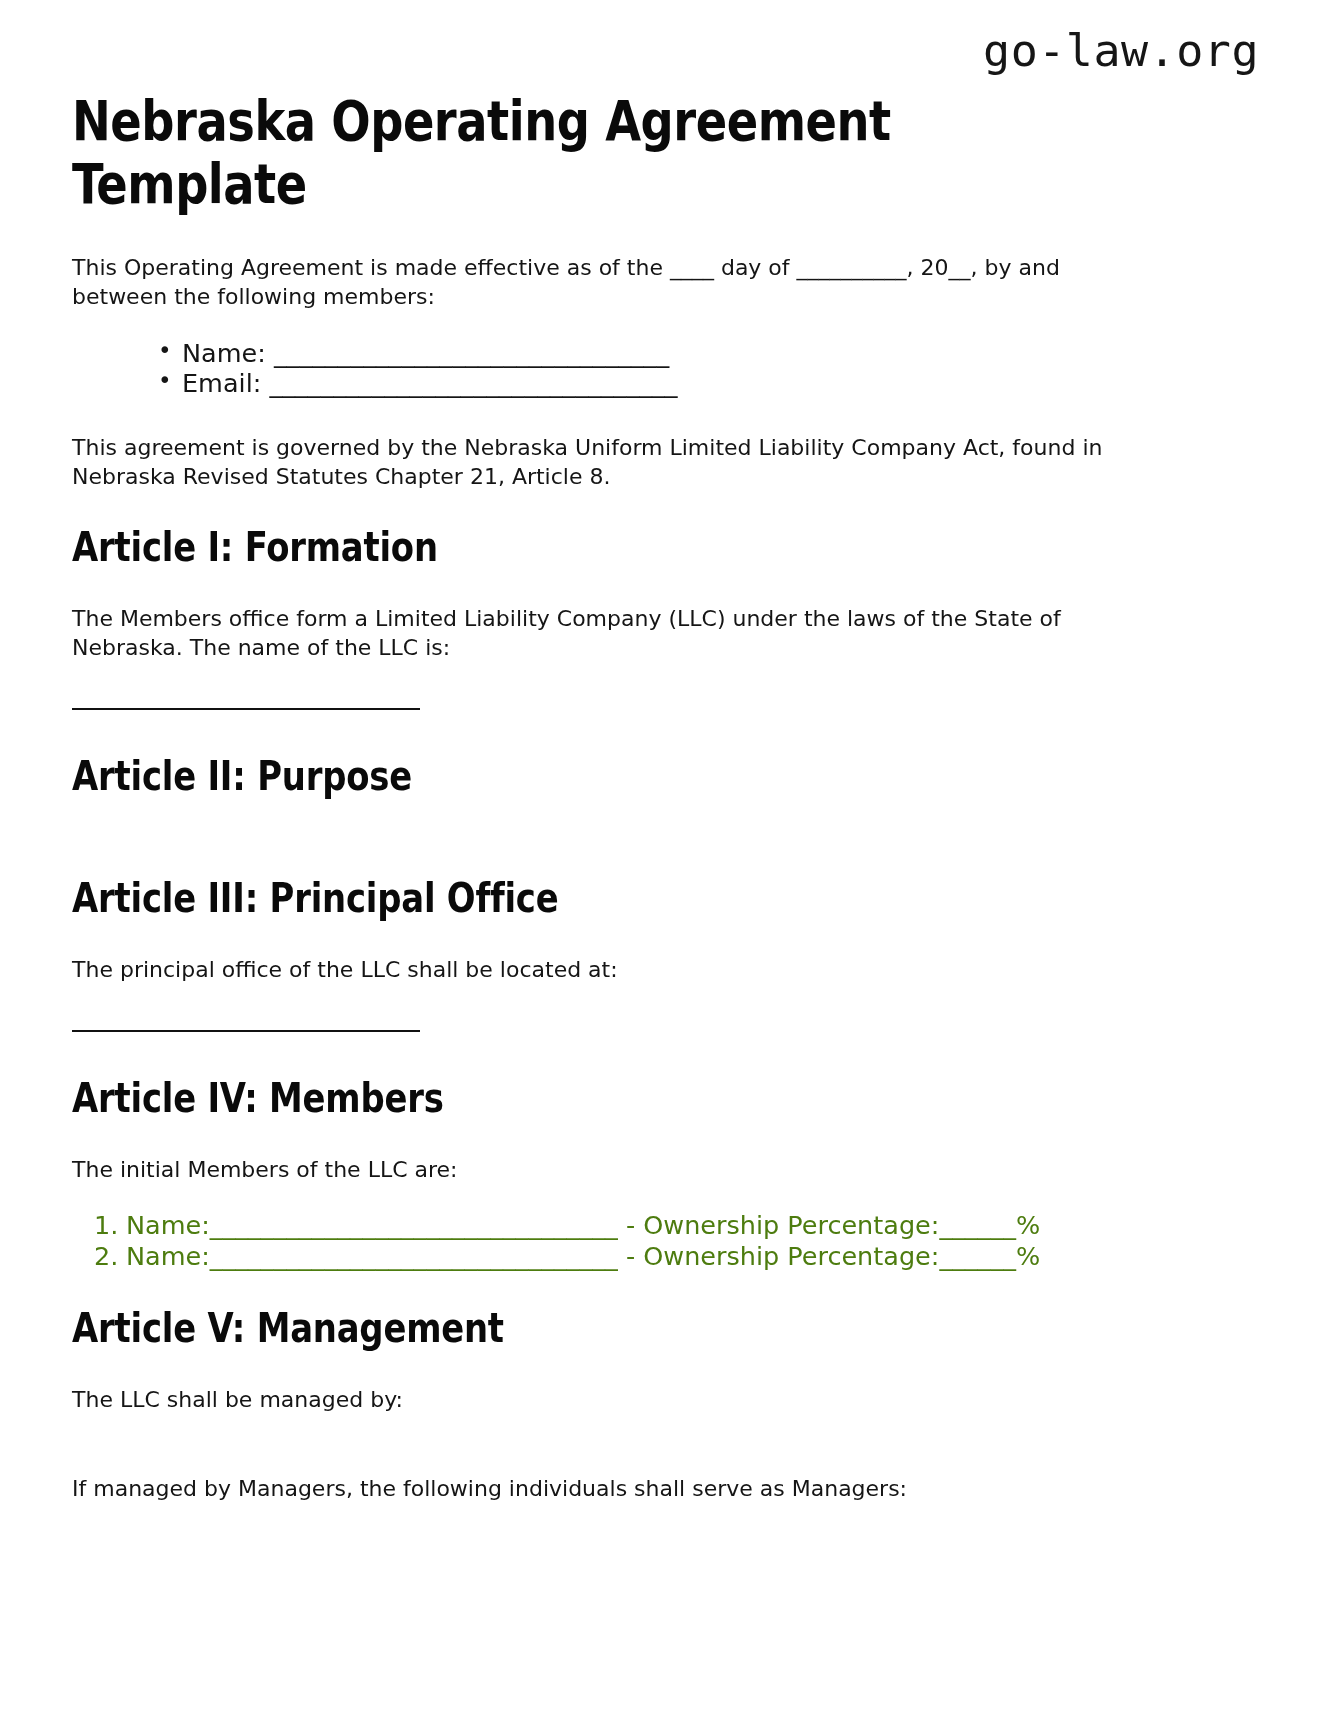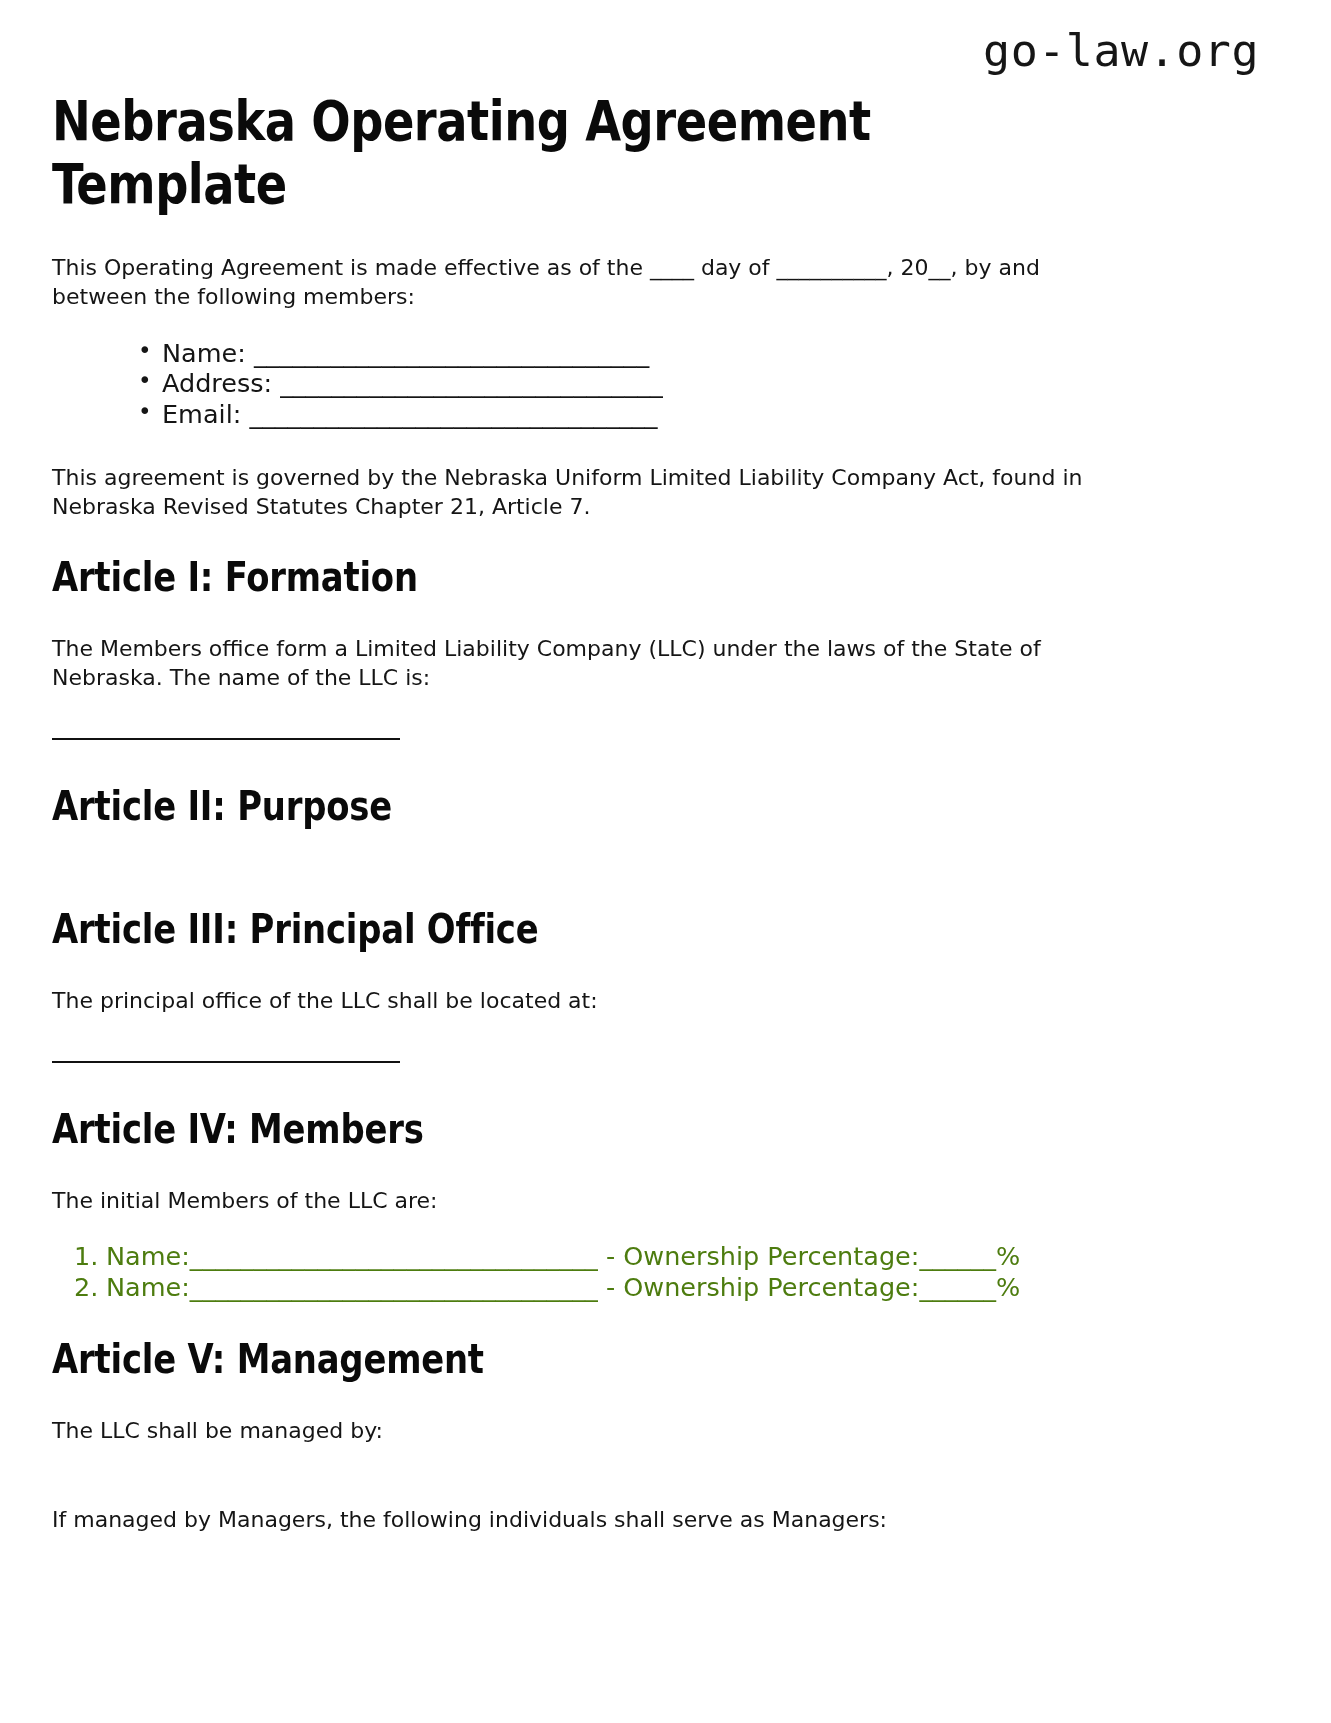--- a/index.html
+++ b/index.html
@@ -13,21 +13,21 @@
     overflow: hidden;
     font-family: "DejaVu Sans", "Liberation Sans", sans-serif;
     color: #0d0d0d;
     position: relative;
   }
   .page {
     position: relative;
     width: 1331px;
     height: 1723px;
     box-sizing: border-box;
-    padding: 0 72px 0 52px;
+    padding: 0 72px 0 72px;
   }
   
   .logo-row {
     height: 84px;
     display: flex;
     align-items: flex-start;
     justify-content: flex-end;
     padding-top: 28px;
     box-sizing: border-box;
   }
@@ -141,27 +141,26 @@
   <h1 class="doc-title">Nebraska Operating Agreement Template</h1>
 
   <div class="gap-intro"></div>
 
   <p class="body-text">This Operating Agreement is made effective as of the ____ day of __________, 20__, by and between the following members:</p>
 
   <div class="gap-sm"></div>
 
   <ul class="bullet-list">
     <li>Name: _______________________________</li>
-    <li>Address: ______________________________</li>
     <li>Email: ________________________________</li>
   </ul>
 
   <div class="gap-md"></div>
 
-  <p class="body-text">This agreement is governed by the Nebraska Uniform Limited Liability Company Act, found in Nebraska Revised Statutes Chapter 21, Article 7.</p>
+  <p class="body-text">This agreement is governed by the Nebraska Uniform Limited Liability Company Act, found in Nebraska Revised Statutes Chapter 21, Article 8.</p>
 
   <div class="gap-md"></div>
 
   <h2 class="article-heading">Article I: Formation</h2>
   <div class="gap-md"></div>
   <p class="body-text">The Members office form a Limited Liability Company (LLC) under the laws of the State of Nebraska. The name of the LLC is:</p>
   <div style="height:46px"></div>
   <div class="blank-line"></div>
 
   <div style="height:44px"></div>

